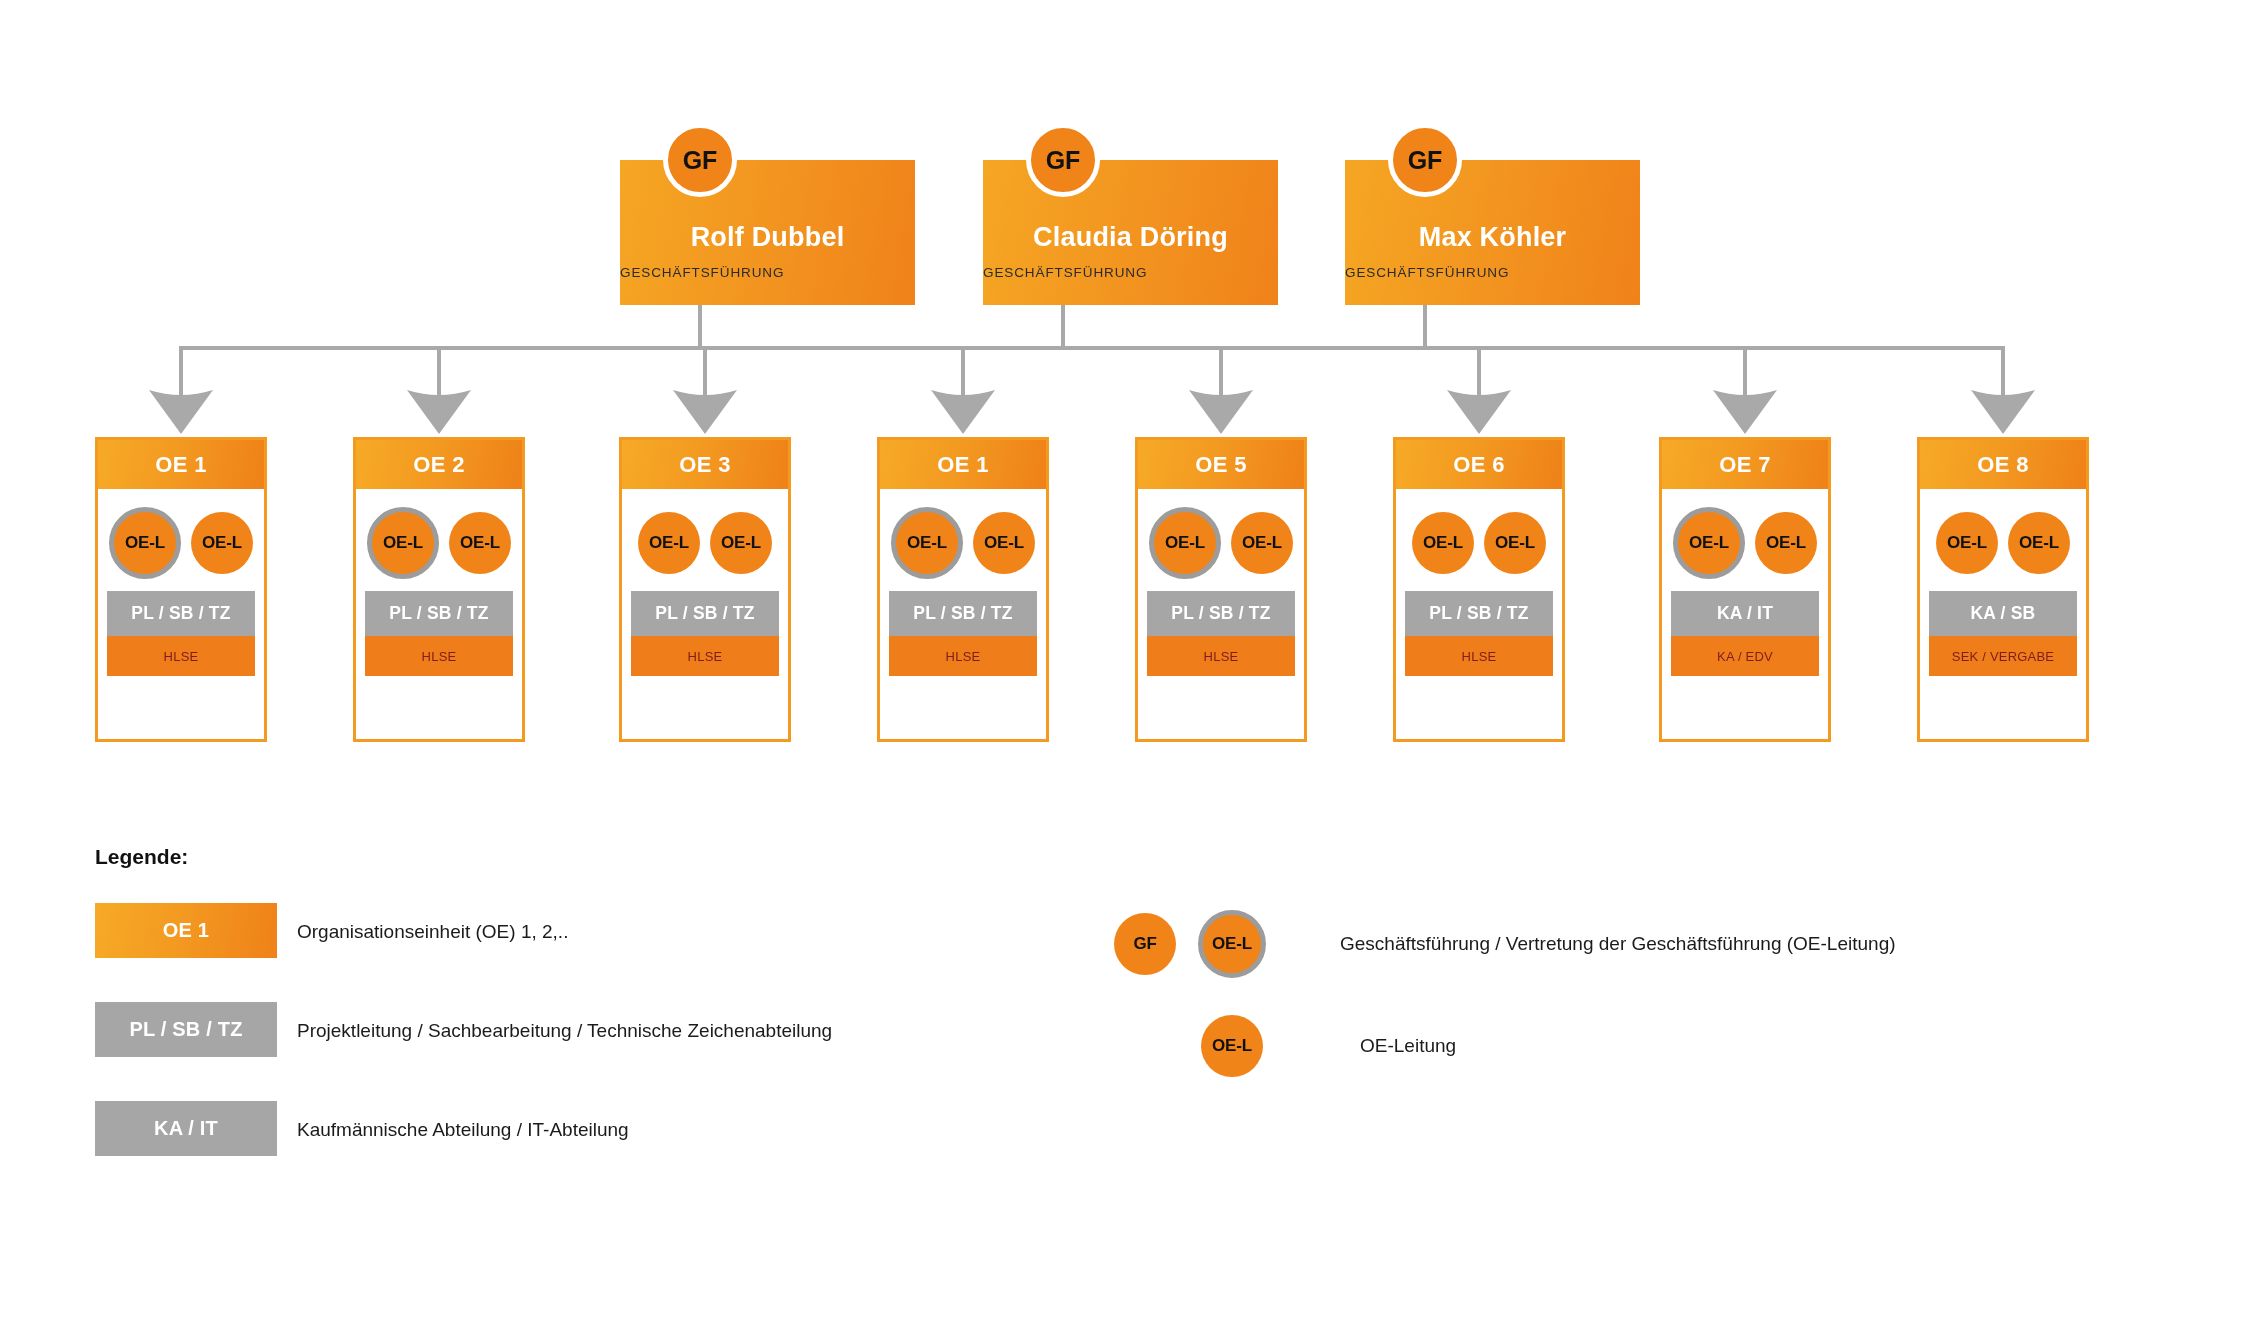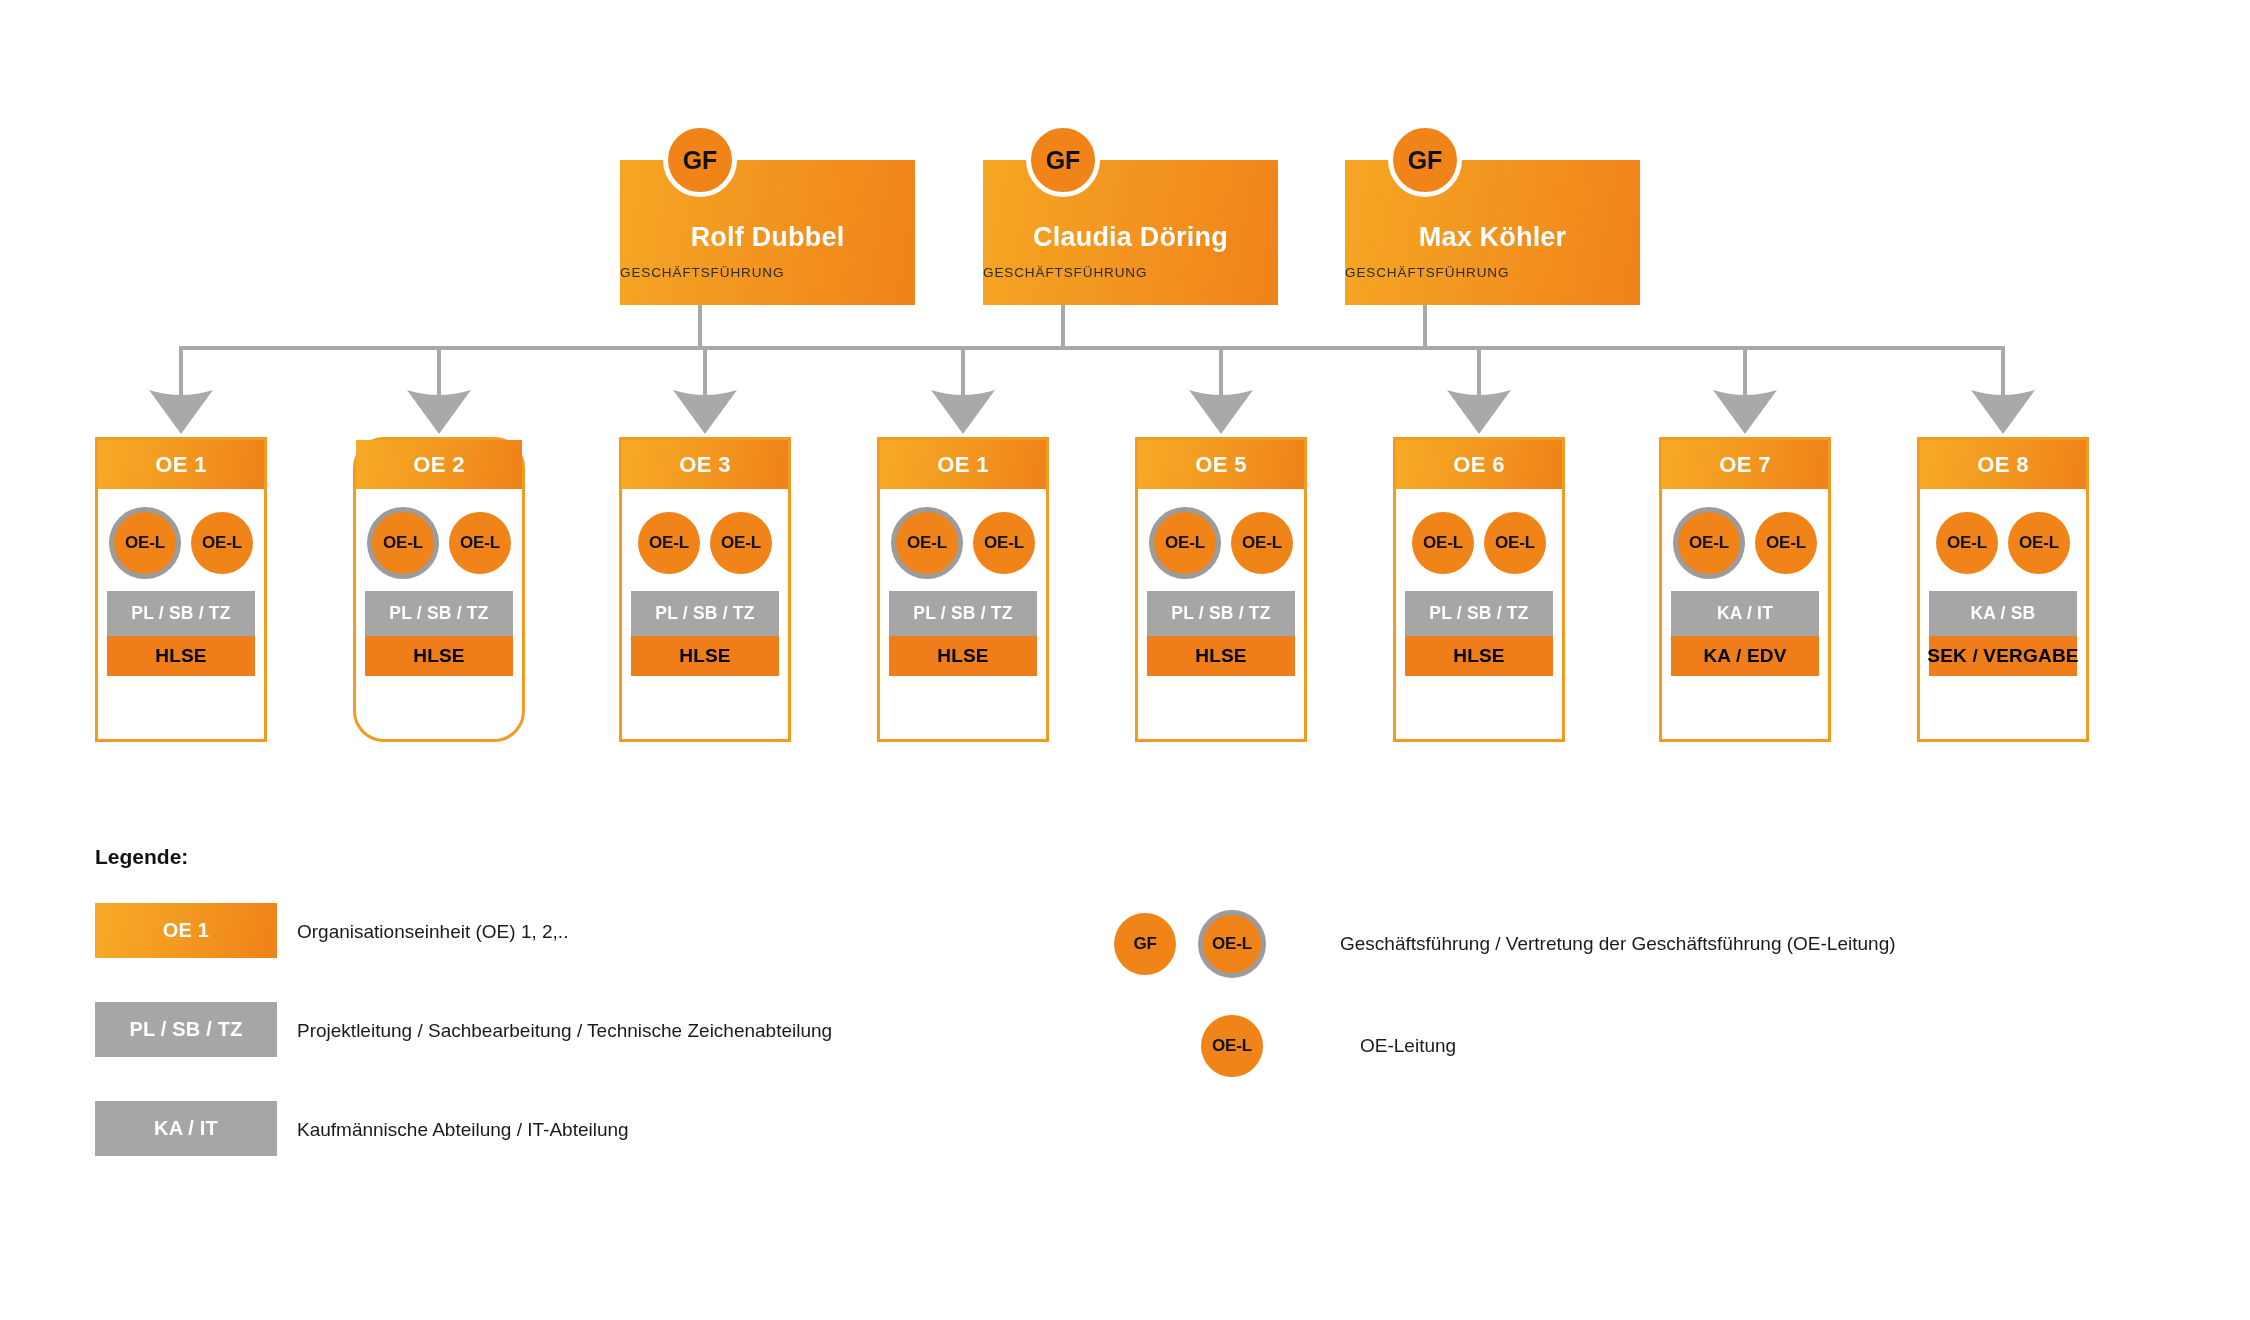--- a/index.html
+++ b/index.html
@@ -91,21 +91,21 @@
     position:absolute;left:0;right:0;top:96px;height:45px;
     background:#A6A6A6;
     display:flex;align-items:center;justify-content:center;
     font-size:17.5px;font-weight:bold;color:#ffffff;
     letter-spacing:0.2px;
   }
   .orange-bar{
     position:absolute;left:0;right:0;top:141px;height:40px;
     background:#EF7D1A;
     display:flex;align-items:center;justify-content:center;
-    font-size:19px;font-weight:bold;color:#000000;
+    font-size:13px;font-weight:normal;color:#7f1d1d;
     letter-spacing:0.2px;
     white-space:nowrap;
   }
 
   
   .legend-title{
     position:absolute;left:95px;top:845px;
     font-size:21px;font-weight:bold;color:#111111;
   }
   .lg-swatch{
@@ -203,21 +203,21 @@
         <div class="oe-head">OE 1</div>
         <div class="oe-body">
           <div class="oel-row">
             <div class="oel ringed">OE-L</div>
             <div class="oel">OE-L</div>
           </div>
           <div class="gray-bar">PL / SB / TZ</div>
           <div class="orange-bar">HLSE</div>
         </div>
       </div>
-      <div class="oe-card" style="left: 353px; top: 437px; border-radius: 31px;">
+      <div class="oe-card" style="left: 353px; top: 437px;">
         <div class="oe-head">OE 2</div>
         <div class="oe-body">
           <div class="oel-row">
             <div class="oel ringed">OE-L</div>
             <div class="oel">OE-L</div>
           </div>
           <div class="gray-bar">PL / SB / TZ</div>
           <div class="orange-bar">HLSE</div>
         </div>
       </div>

